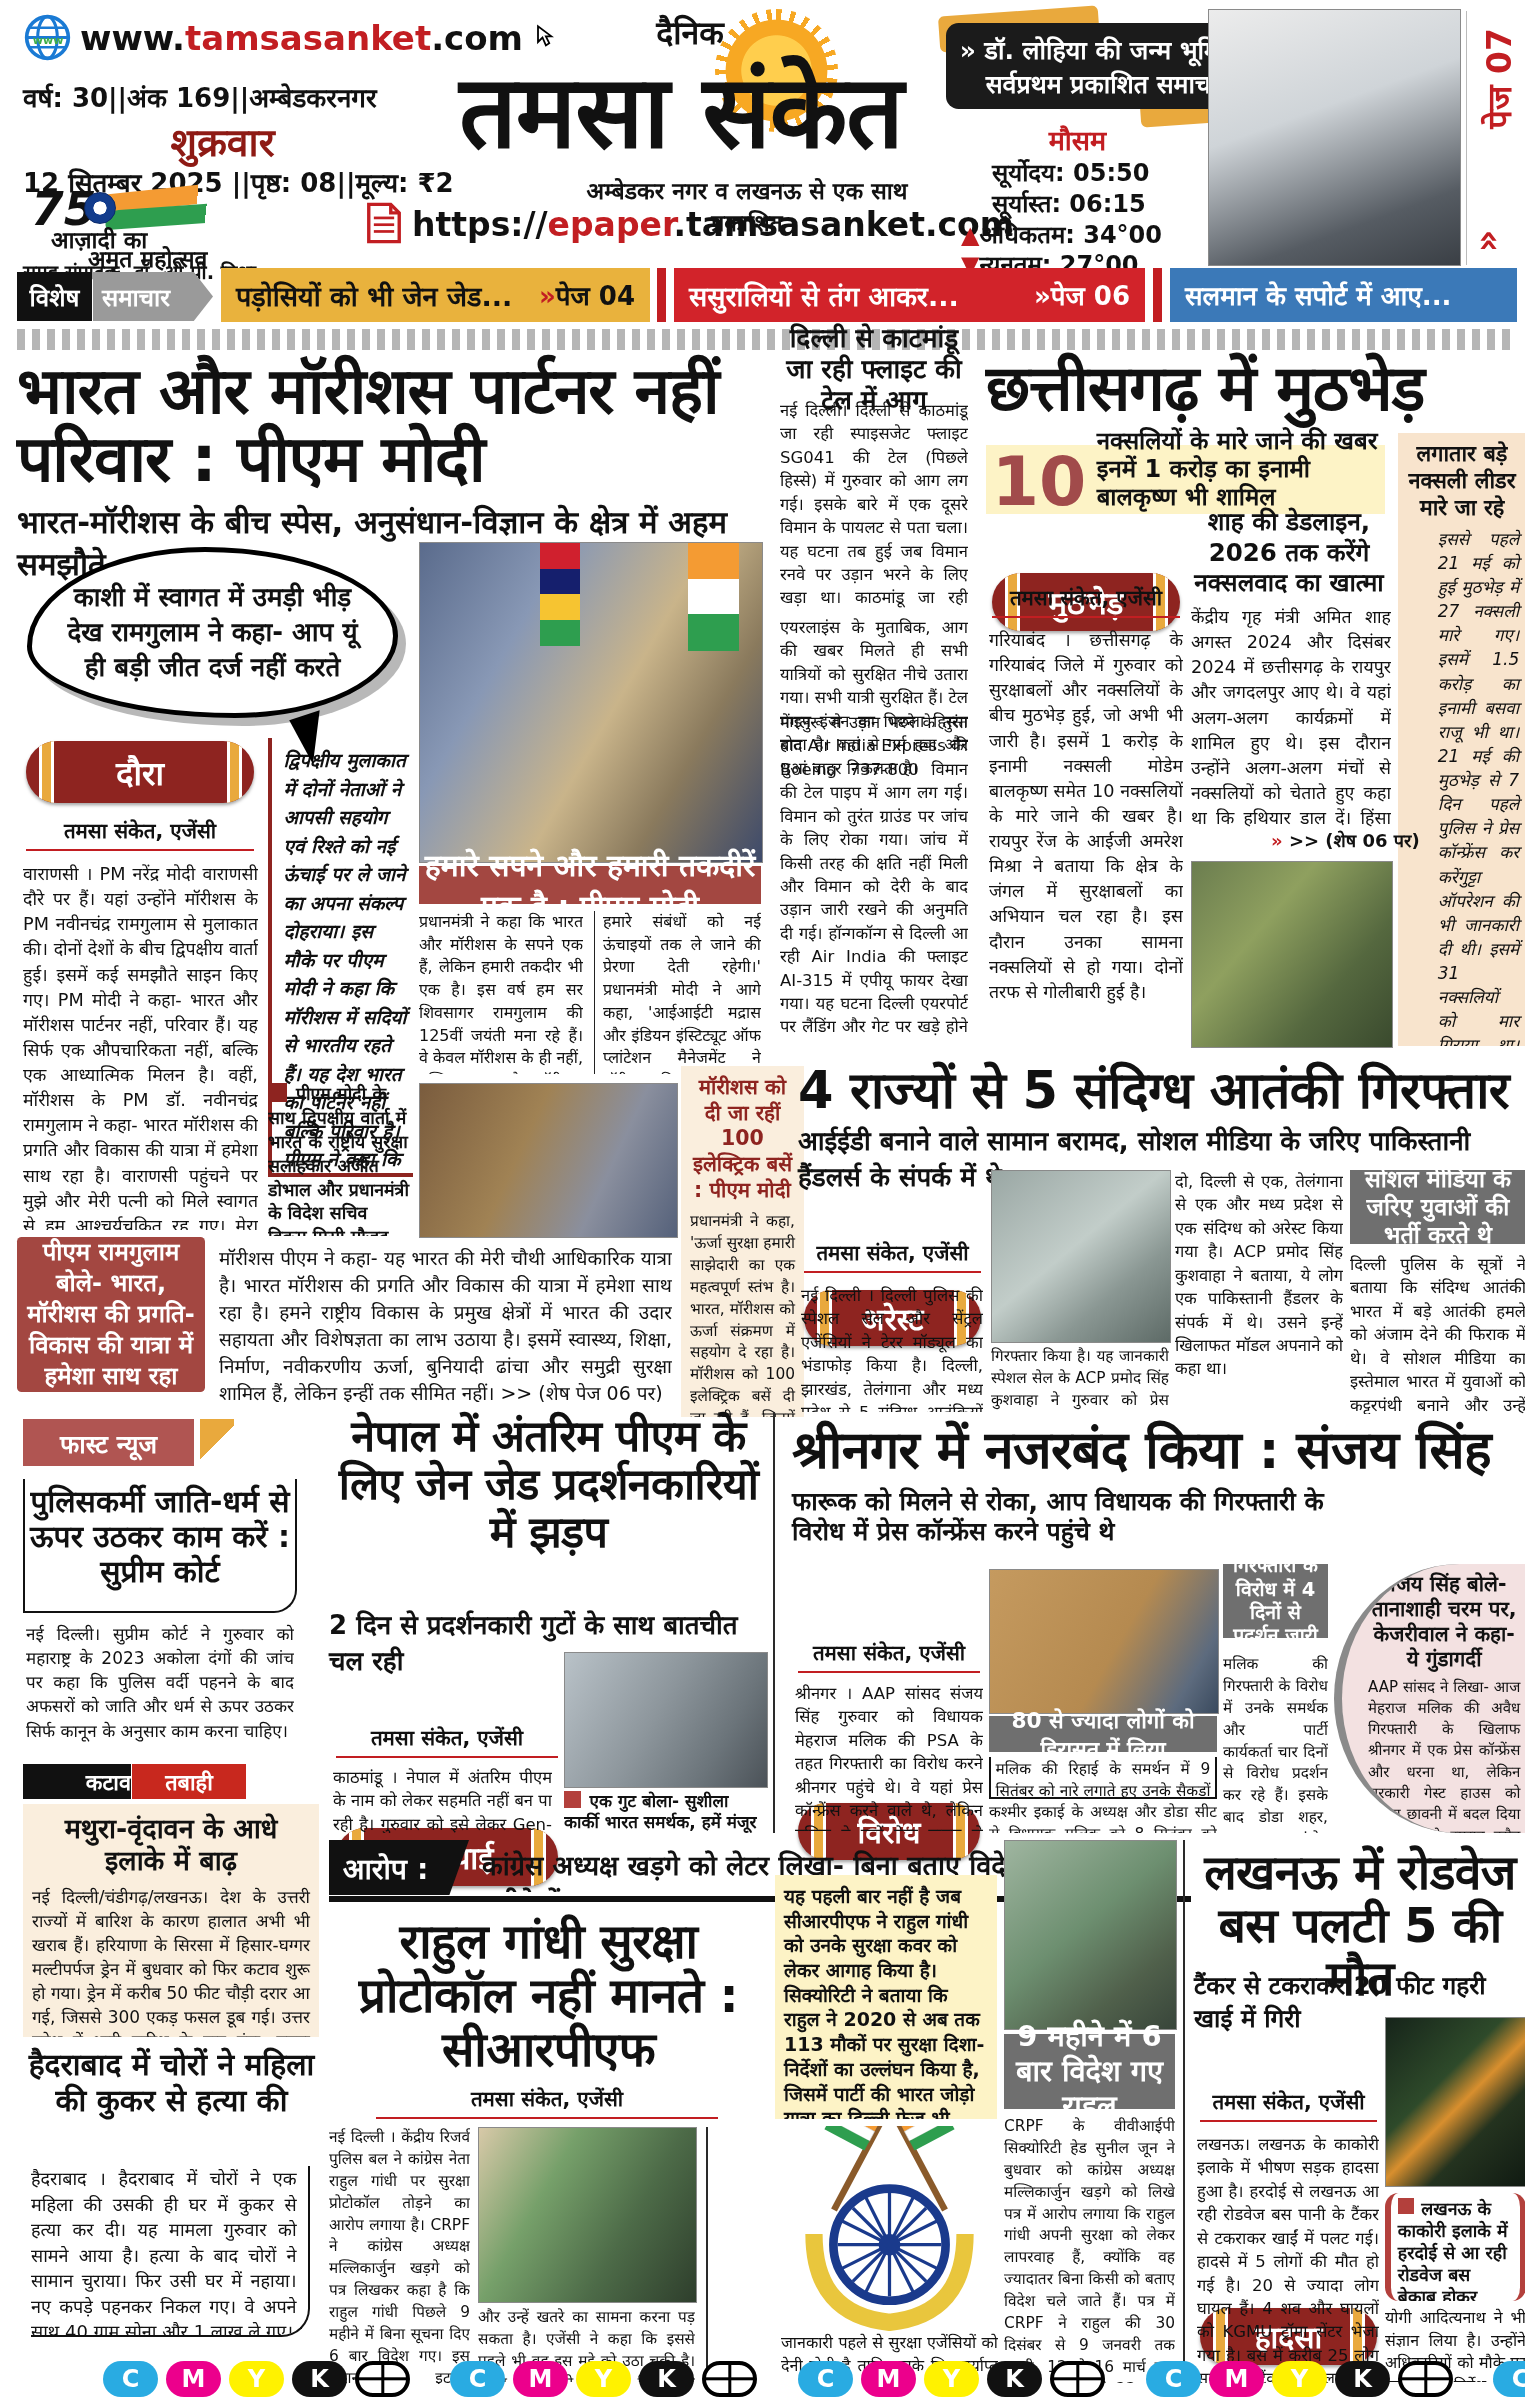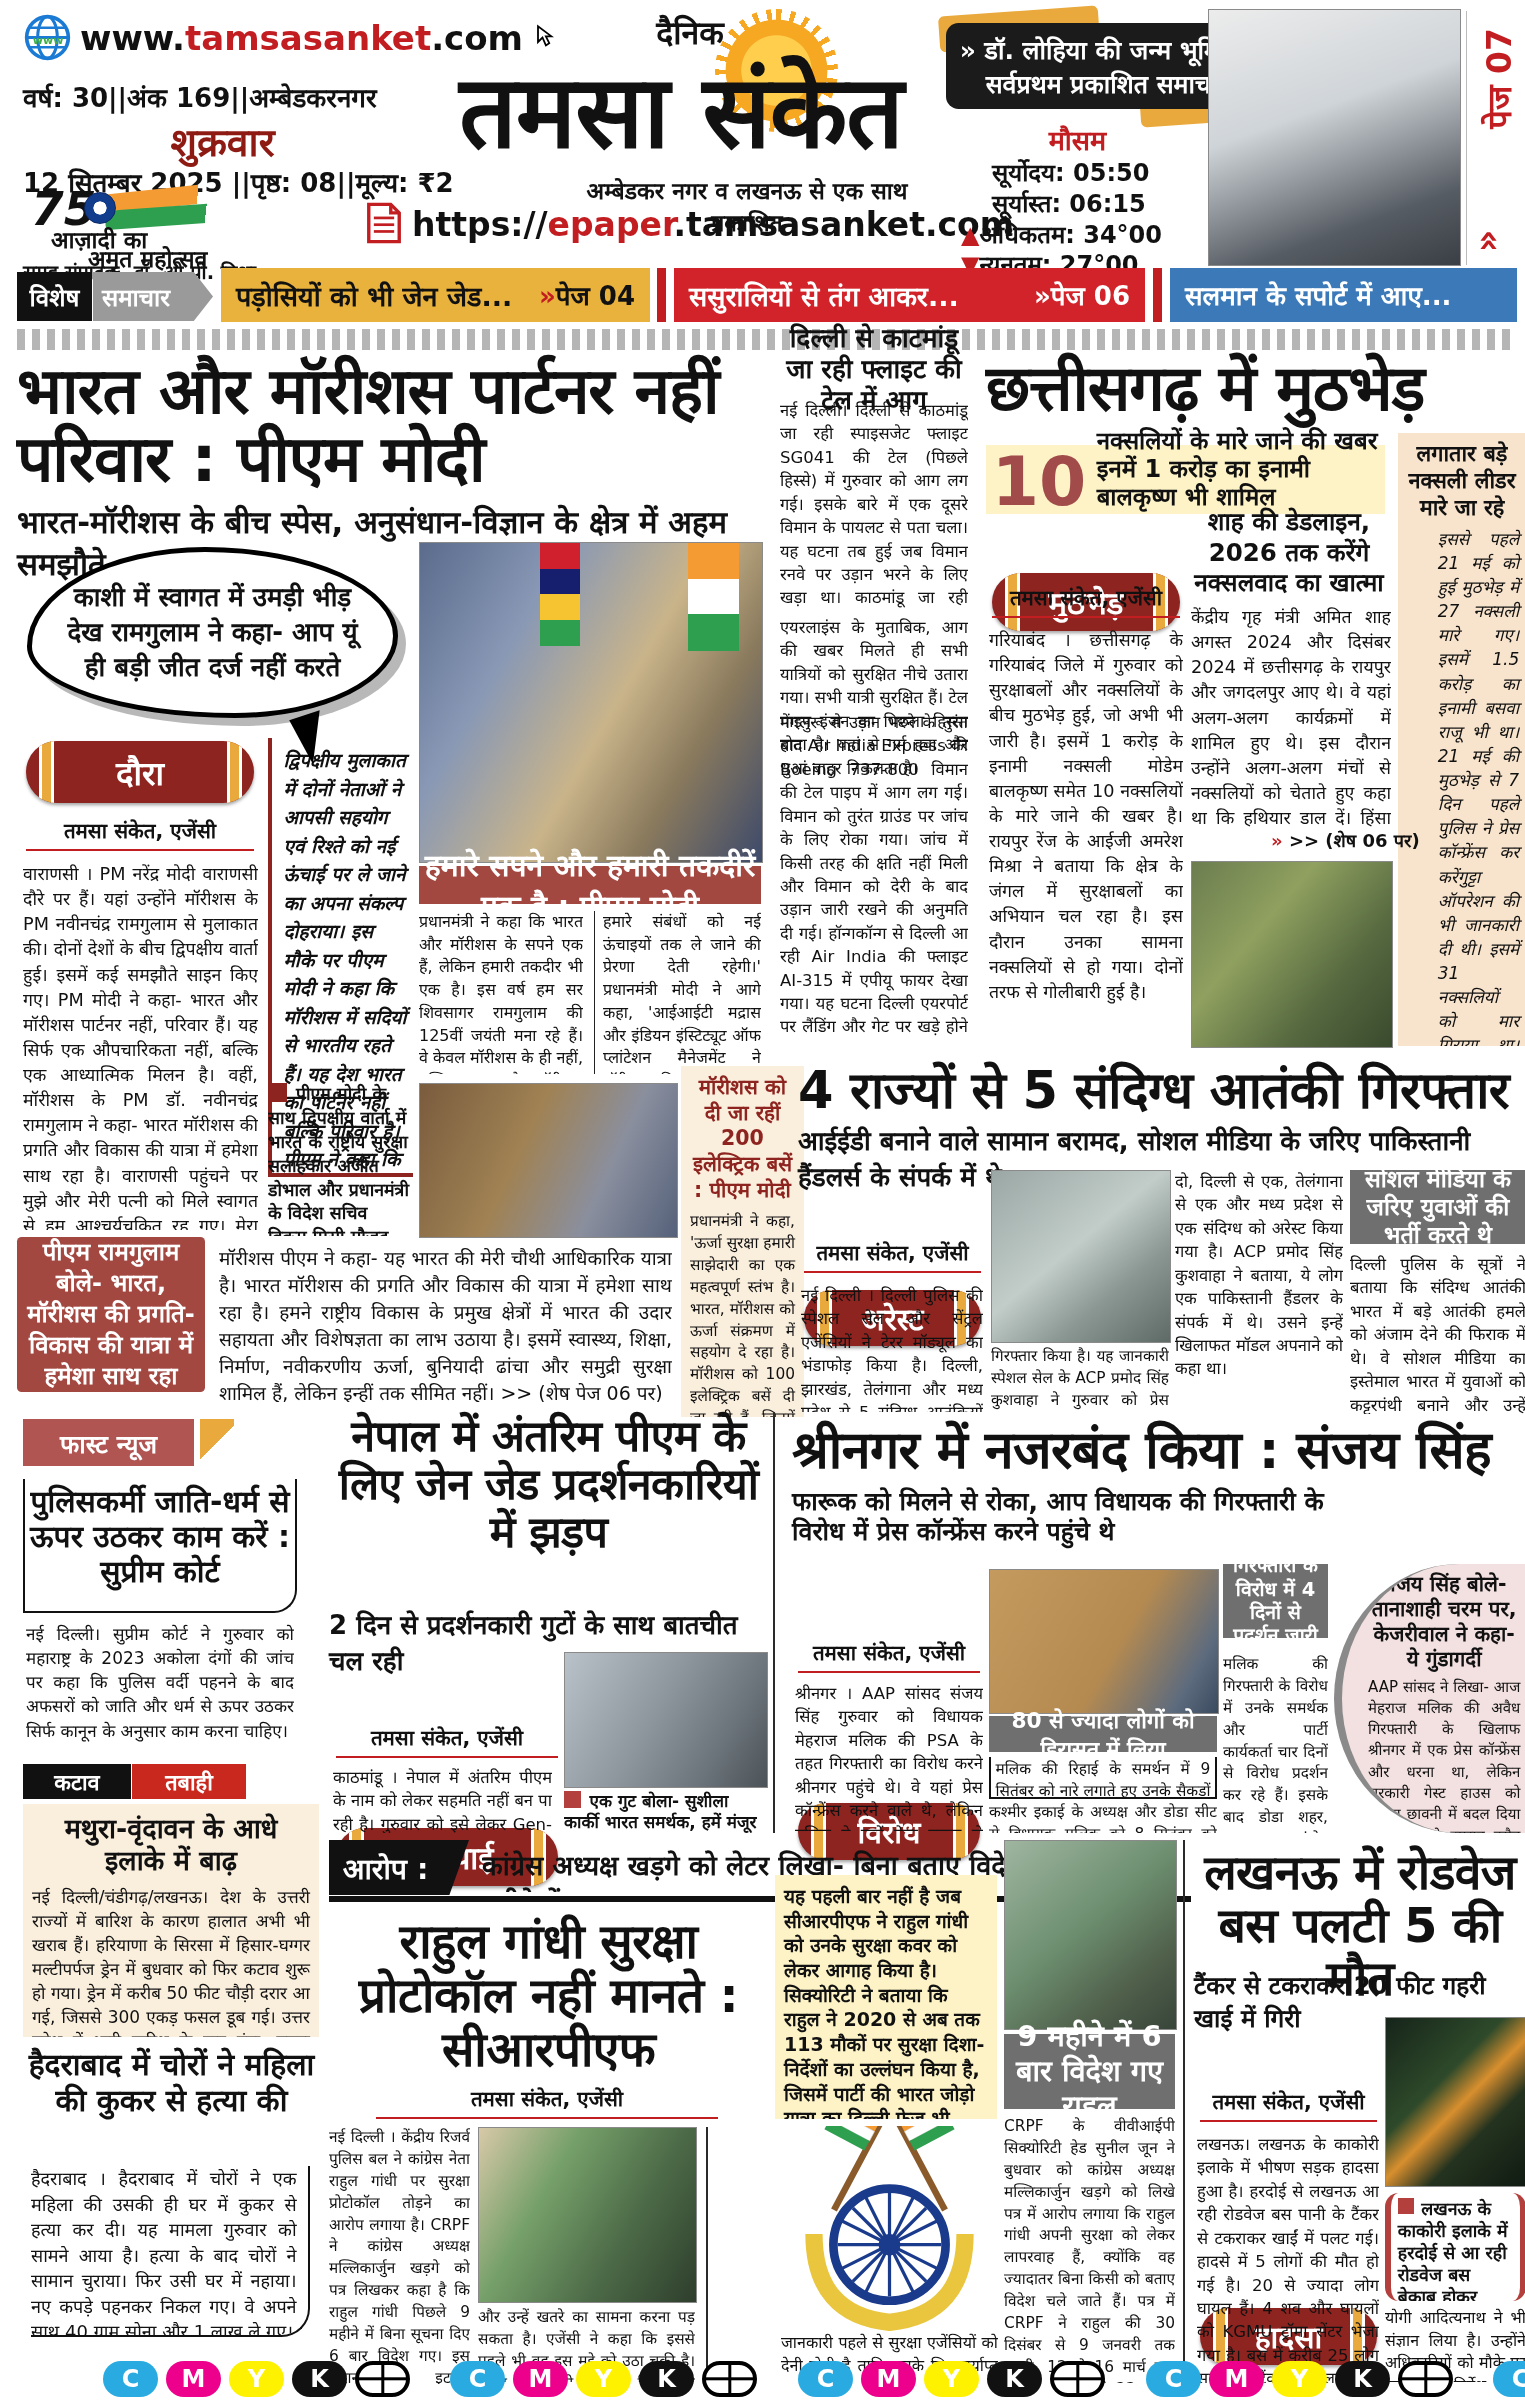--- a/index.html
+++ b/index.html
@@ -160,21 +160,21 @@
   <div class="abs bt of" style="left:419px;top:911px;width:164px;height:163px;font-size:16px;">प्रधानमंत्री ने कहा कि भारत और मॉरीशस के सपने एक हैं, लेकिन हमारी तकदीर भी एक है। इस वर्ष हम सर शिवसागर रामगुलाम की 125वीं जयंती मना रहे हैं। वे केवल मॉरीशस के ही नहीं, बल्कि भारत और मॉरीशस के बीच अटूट पुल के संस्थापक थे। यह जयंती हमें</div>
   <div class="abs bt of" style="left:594px;top:911px;width:167px;height:163px;font-size:16px;border-left:1.7px solid #222;padding-left:8px;box-sizing:border-box;">हमारे संबंधों को नई ऊंचाइयों तक ले जाने की प्रेरणा देती रहेगी।' प्रधानमंत्री मोदी ने आगे कहा, 'आईआईटी मद्रास और इंडियन इंस्टिट्यूट ऑफ प्लांटेशन मैनेजमेंट ने मॉरीशस विश्वविद्यालय के साथ समझौते किए हैं। ये समझौते हमारे शोध, शिक्षा और नवाचार में साझेदारी को नई ऊंचाइयों पर ले जाएंगे।'</div>
 
   <div class="abs of" style="left:268px;top:1083px;width:143px;height:153px;">
     <span style="display:inline-block;width:19.4px;height:19.4px;background:#8e2420;margin-right:5.7px;vertical-align:top;"></span>
     <span class="b" style="font-size:17.7px;line-height:1.35;">पीएम मोदी के साथ द्विपक्षीय वार्ता में भारत के राष्ट्रीय सुरक्षा सलाहकार अजीत डोभाल और प्रधानमंत्री के विदेश सचिव विक्रम मिस्री मौजूद रहे।</span>
   </div>
   <div class="abs ph" style="left:419px;top:1083px;width:257px;height:153px;background:linear-gradient(115deg,#7a5c3e,#a08254 40%,#8a8f9e 70%,#55617a);"></div>
 
   <div class="abs cream of" style="left:681px;top:1066px;width:123px;height:351px;padding:9px;box-sizing:border-box;">
-    <div class="xb c" style="font-size:20.5px;color:#8e2420;line-height:1.25;margin-bottom:8px;">मॉरीशस को दी जा रहीं 200 इलेक्ट्रिक बसें : पीएम मोदी</div>
+    <div class="xb c" style="font-size:20.5px;color:#8e2420;line-height:1.25;margin-bottom:8px;">मॉरीशस को दी जा रहीं 100 इलेक्ट्रिक बसें : पीएम मोदी</div>
     <div class="bt" style="font-size:15.4px;">प्रधानमंत्री ने कहा, 'ऊर्जा सुरक्षा हमारी साझेदारी का एक महत्वपूर्ण स्तंभ है। भारत, मॉरीशस को ऊर्जा संक्रमण में सहयोग दे रहा है। मॉरीशस को 100 इलेक्ट्रिक बसें दी जा रही हैं, जिनमें से 10 पहले ही पहुंच चुकी हैं। ऊर्जा के क्षेत्र में हुए व्यापक साझेदारी समझौते से इसे और गति मिलेगी। &gt;&gt; (शेष पेज 06 पर)</div>
   </div>
 
   <div class="abs brick c" style="left:17px;top:1237px;width:188px;height:155px;display:flex;align-items:center;justify-content:center;padding:9px;box-sizing:border-box;border-radius:4.6px;">
     <span class="xb w" style="font-size:24px;line-height:1.3;">पीएम रामगुलाम बोले- भारत, मॉरीशस की प्रगति-विकास की यात्रा में हमेशा साथ रहा</span>
   </div>
   <div class="abs bt of" style="left:219px;top:1245px;width:453px;height:157px;font-size:19px;">मॉरीशस पीएम ने कहा- यह भारत की मेरी चौथी आधिकारिक यात्रा है। भारत मॉरीशस की प्रगति और विकास की यात्रा में हमेशा साथ रहा है। हमने राष्ट्रीय विकास के प्रमुख क्षेत्रों में भारत की उदार सहायता और विशेषज्ञता का लाभ उठाया है। इसमें स्वास्थ्य, शिक्षा, निर्माण, नवीकरणीय ऊर्जा, बुनियादी ढांचा और समुद्री सुरक्षा शामिल हैं, लेकिन इन्हीं तक सीमित नहीं। &gt;&gt; (शेष पेज 06 पर)</div>
 
   <div class="abs xb c" style="left:780px;top:323px;width:188px;font-size:26px;line-height:1.2;">दिल्ली से काटमांडू जा रही फ्लाइट की टेल में आग</div>
   <div class="abs bt of" style="left:780px;top:399px;width:188px;height:212px;font-size:16.5px;">नई दिल्ली। दिल्ली से काठमांडू जा रही स्पाइसजेट फ्लाइट SG041 की टेल (पिछले हिस्से) में गुरुवार को आग लग गई। इसके बारे में एक दूसरे विमान के पायलट से पता चला। यह घटना तब हुई जब विमान रनवे पर उड़ान भरने के लिए खड़ा था। काठमांडू जा रही स्पाइसजेट फ्लाइट में 100 से ज्यादा यात्री सवार थे। प्लेन को सुबह 8:10 बजे दिल्ली एयरपोर्ट से उड़ान भरनी थी। काठमांडू पहुंचने का समय 9:55 का था, लेकिन पिछले हिस्से की पाइप में आग लगने की वजह से प्लेन ने दोपहर 3 बजे उड़ान भरी।</div>
@@ -213,21 +213,21 @@
   <div class="graybox abs" style="left:1350px;top:1170px;width:176px;height:74px;font-size:23.4px;line-height:1.2;">सोशल मीडिया के जरिए युवाओं की भर्ती करते थे</div>
   <div class="abs bt of" style="left:1350px;top:1253px;width:176px;height:161px;font-size:16.5px;">दिल्ली पुलिस के सूत्रों ने बताया कि संदिग्ध आतंकी भारत में बड़े आतंकी हमले को अंजाम देने की फिराक में थे। वे सोशल मीडिया का इस्तेमाल भारत में युवाओं को कट्टरपंथी बनाने और उन्हें अपने नेटवर्क से जोड़ने के लिए करते थे।</div>
 
   <div class="abs" style="left:23px;top:1419px;width:171px;height:47px;background:#b05552;display:flex;align-items:center;justify-content:center;">
     <span class="xb w" style="font-size:25px;">फास्ट न्यूज</span>
   </div>
   <div class="abs" style="left:200px;top:1419px;width:34px;height:47px;background:linear-gradient(135deg,#e9a93d 50%,transparent 50%);"></div>
   <div class="abs xb c of" style="left:23px;top:1479px;width:274px;height:134px;font-size:30px;line-height:1.18;border:2.3px solid #111;border-radius:0 0 23px 0;border-top:none;padding:4.6px;box-sizing:border-box;">पुलिसकर्मी जाति-धर्म से ऊपर उठकर काम करें : सुप्रीम कोर्ट</div>
   <div class="abs bt of" style="left:26px;top:1622px;width:268px;height:137px;font-size:17px;">नई दिल्ली। सुप्रीम कोर्ट ने गुरुवार को महाराष्ट्र के 2023 अकोला दंगों की जांच पर कहा कि पुलिस वर्दी पहनने के बाद अफसरों को जाति और धर्म से ऊपर उठकर सिर्फ कानून के अनुसार काम करना चाहिए।</div>
 
-  <div class="abs" style="left:23px;top:1764px;width:108px;height:35px;background:#111;display:flex;align-items:center;justify-content:center;">
+  <div class="abs" style="left:23px;top:1764px;width:108px;height:35px;background:#111;display:flex;align-items:center;justify-content:flex-end;">
       <span class="b w" style="font-size:21.7px;">कटाव</span>
     </div>
   <div class="abs" style="left:132px;top:1764px;width:114px;height:35px;background:#c8281e;display:flex;align-items:center;justify-content:center;">
       <span class="b w" style="font-size:21.7px;">तबाही</span>
     </div>
 
   <div class="abs cream of" style="left:23px;top:1804px;width:296px;height:233px;padding:9px;box-sizing:border-box;">
     <div class="xb c" style="font-size:27px;line-height:1.2;margin-bottom:6.8px;">मथुरा-वृंदावन के आधे इलाके में बाढ़</div>
     <div class="bt" style="font-size:17px;">नई दिल्ली/चंडीगढ़/लखनऊ। देश के उत्तरी राज्यों में बारिश के कारण हालात अभी भी खराब हैं। हरियाणा के सिरसा में हिसार-घग्गर मल्टीपर्पज ड्रेन में बुधवार को फिर कटाव शुरू हो गया। ड्रेन में करीब 50 फीट चौड़ी दरार आ गई, जिससे 300 एकड़ फसल डूब गई। उत्तर प्रदेश में भारी बारिश के बाद गंगा, यमुना समेत नदियों में पानी बढ़ गया है। हथिनी कुंड बैराज से पानी छोड़े जाने के बाद मथुरा और वृंदावन में 50% इलाका बाढ़ की चपेट में है। राधा वल्लभ मंदिर में पानी भर गया। छत्तीसगढ़ के रायपुर में बिजली गिरने की वजह से एयरपोर्ट पर नेविगेशन सिस्टम खराब हो गया था।</div>
   </div>

